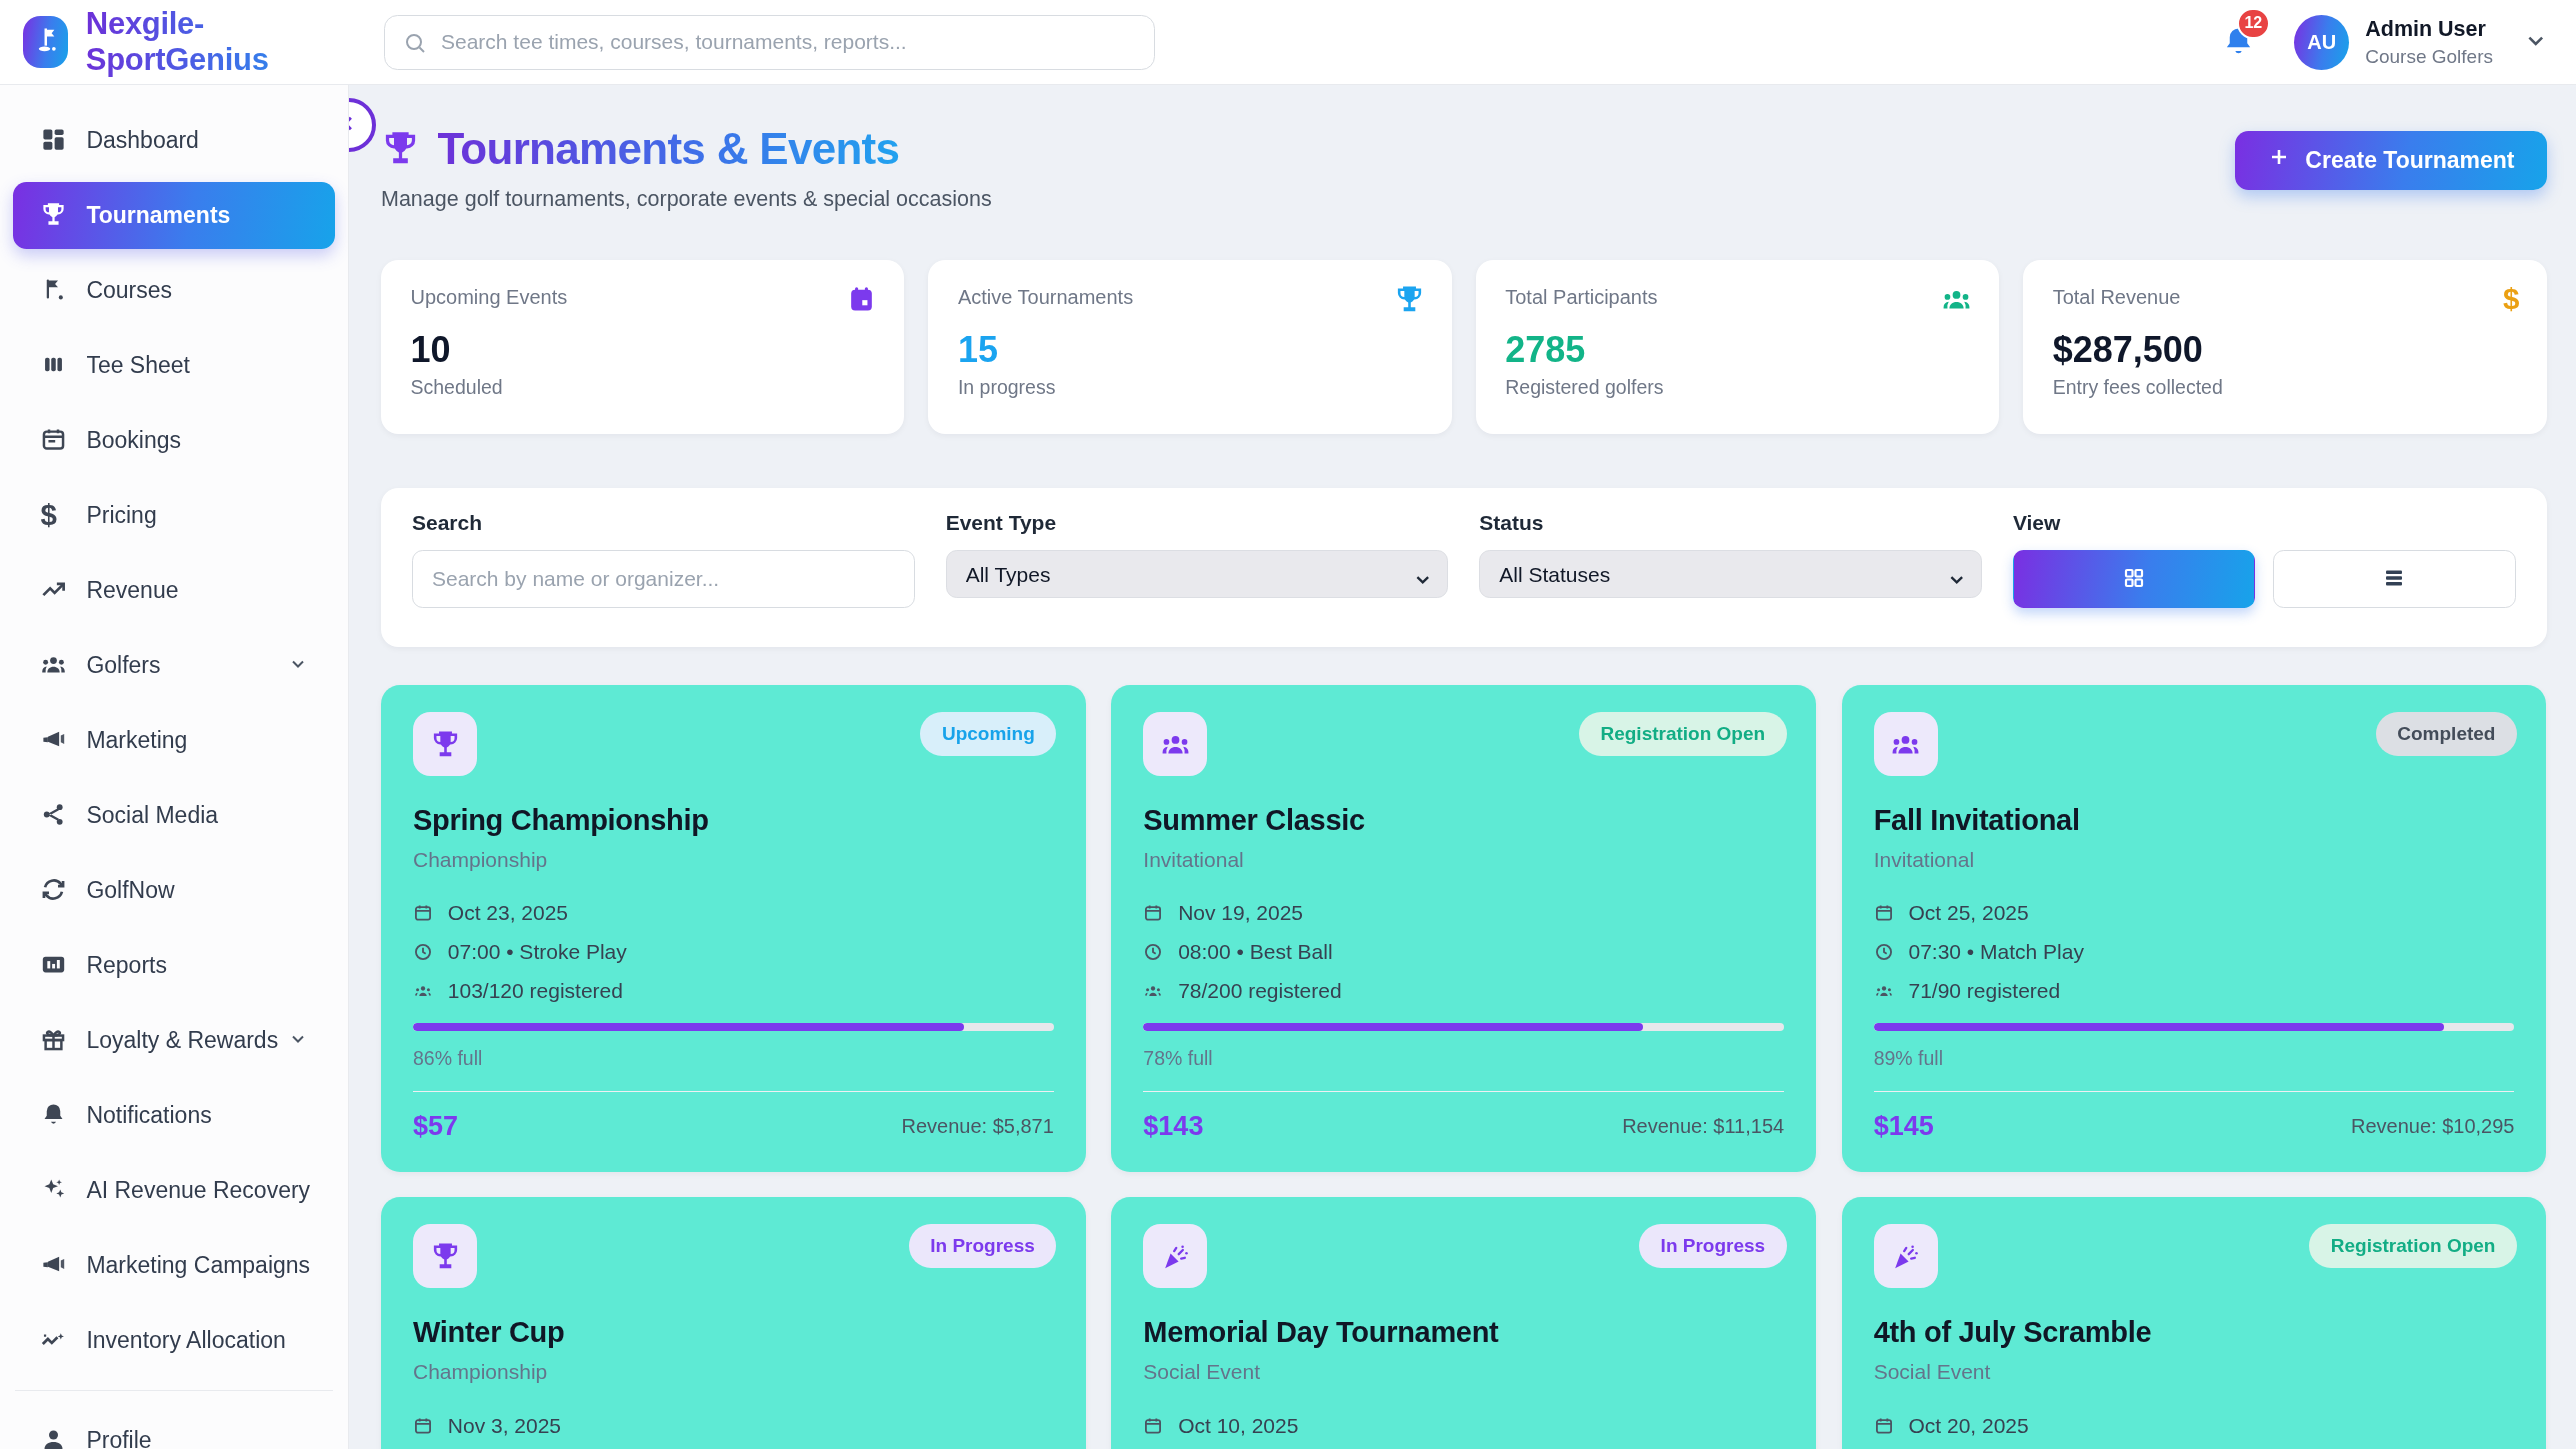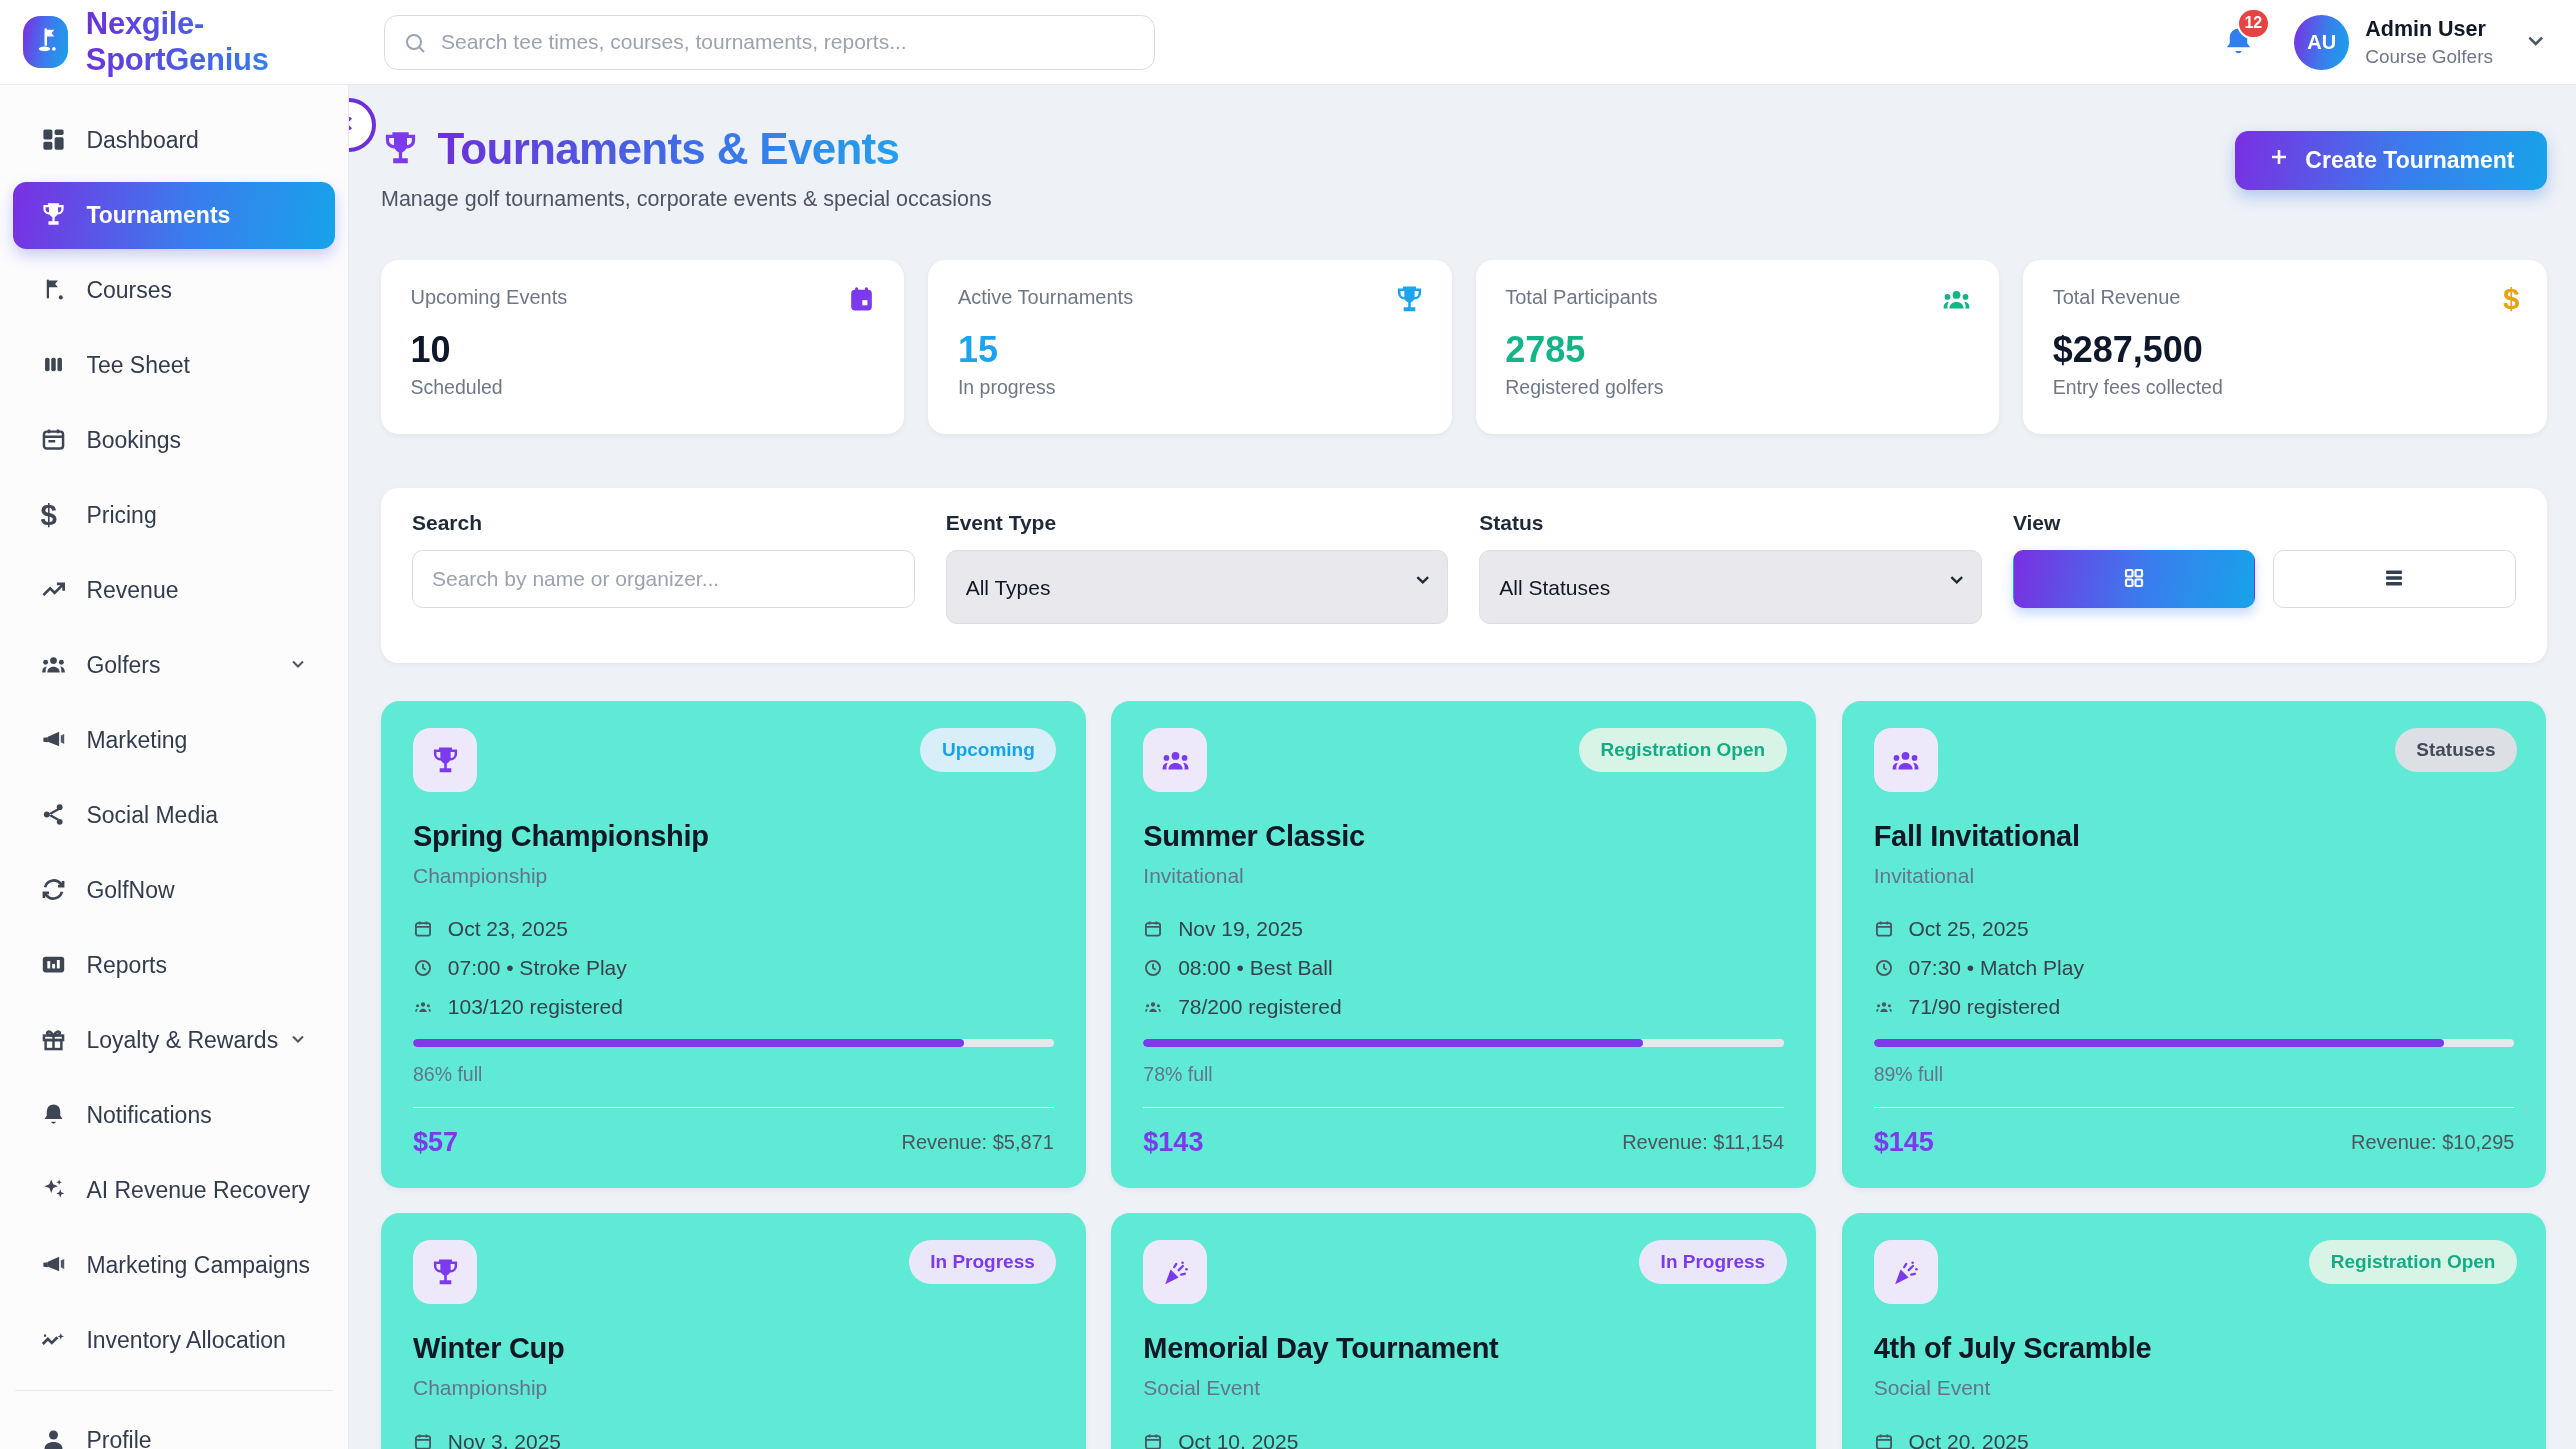--- a/index.html
+++ b/index.html
@@ -78,21 +78,21 @@
   .dollar-glyph { font-size:29.5px; font-weight:bold; line-height:1; }
 
   
   .filter-panel { margin-top:54px; background:#fff; border-radius:17.4px; padding:23px 31px 39px;
     box-shadow:0 2px 6.7px rgba(15,23,42,.05); display:grid; grid-template-columns:1fr 1fr 1fr 1fr; gap:31px; }
   .f-label { font-size:21px; font-weight:bold; color:#1f2937; }
   .f-control { margin-top:14.8px; position:relative; }
   .f-control input { width:100%; height:58px; border:1.3px solid #d8dce1; border-radius:10.7px; font-size:21px;
     padding:0 19px; color:#374151; outline:none; font-family:"Liberation Sans",sans-serif; }
   .f-control input::placeholder { color:#9aa3af; }
-  .f-control select { width:100%; height:74px; border:1.3px solid #dcdee3; border-radius:10.7px; font-size:21px;
+  .f-control select { width:100%; height:48px; border:1.3px solid #dcdee3; border-radius:10.7px; font-size:21px;
     color:#111827; background:#e9e9ed; padding:0 40px 0 19px; appearance:none; -webkit-appearance:none;
     outline:none; font-family:"Liberation Sans",sans-serif; }
   .sel-chev { position:absolute; right:14.8px; top:19px; color:#1f2937; pointer-events:none; }
   .view-btns { margin-top:14.8px; display:grid; grid-template-columns:1fr 1fr; gap:17.4px; }
   .view-btn { height:58px; border-radius:10.7px; display:flex; align-items:center; justify-content:center; cursor:pointer; border:1.3px solid transparent; }
   .view-btn.inactive { background:#fff; border-color:#d8dce1; color:#334155; }
   .view-btn.active-grid { color:#fff; box-shadow:0 5.4px 12px rgba(62,125,237,.3); }
 
   
   .cards-grid { margin-top:38px; display:grid; grid-template-columns:repeat(3,1fr); gap:25.5px; }
@@ -567,21 +567,21 @@
         <div class="t-icon-tile">
           <svg width="31" height="31" viewBox="0 0 24 24" fill="currentColor">
               <circle cx="12" cy="8.5" r="3"></circle>
               <path d="M6.5 19c0-3 2.4-5 5.5-5s5.5 2 5.5 5z"></path>
               <circle cx="5" cy="10" r="2.2"></circle>
               <path d="M2 18c0-2.4 1.6-4 4-4.2A7 7 0 0 0 5 19H2z"></path>
               <circle cx="19" cy="10" r="2.2"></circle>
               <path d="M22 18c0-2.4-1.6-4-4-4.2A7 7 0 0 1 19 19h3z"></path>
             </svg>
         </div>
-        <span class="t-badge badge-completed">Statuses</span>
+        <span class="t-badge badge-completed">Completed</span>
         <div class="t-name">Fall Invitational</div>
         <div class="t-type">Invitational</div>
         <div class="t-metas">
           <div class="t-meta">
             <span class="m-ic">
                 <svg width="20" height="20" viewBox="0 0 24 24" fill="none" stroke="currentColor" stroke-width="2.2">
                   <rect x="3.5" y="5" width="17" height="15" rx="2.5"></rect>
                   <path d="M3.5 9.5h17M8 3v3.5M16 3v3.5"></path>
                 </svg>
               </span>

